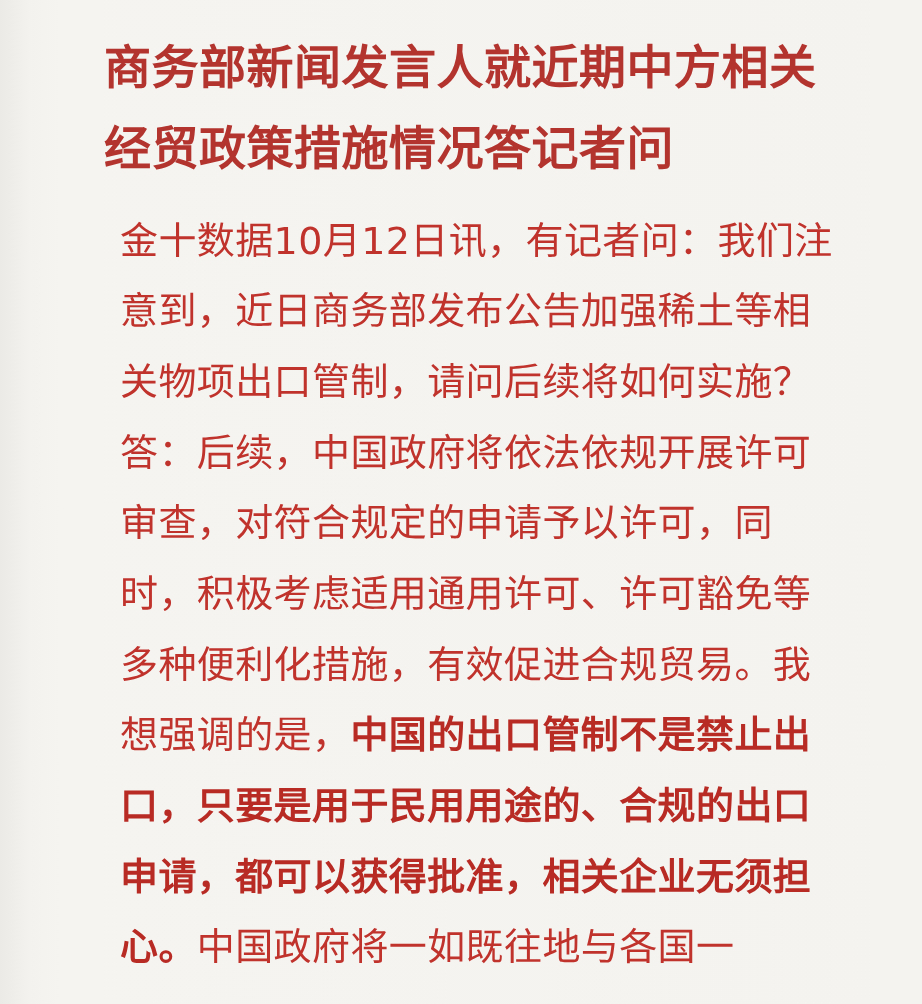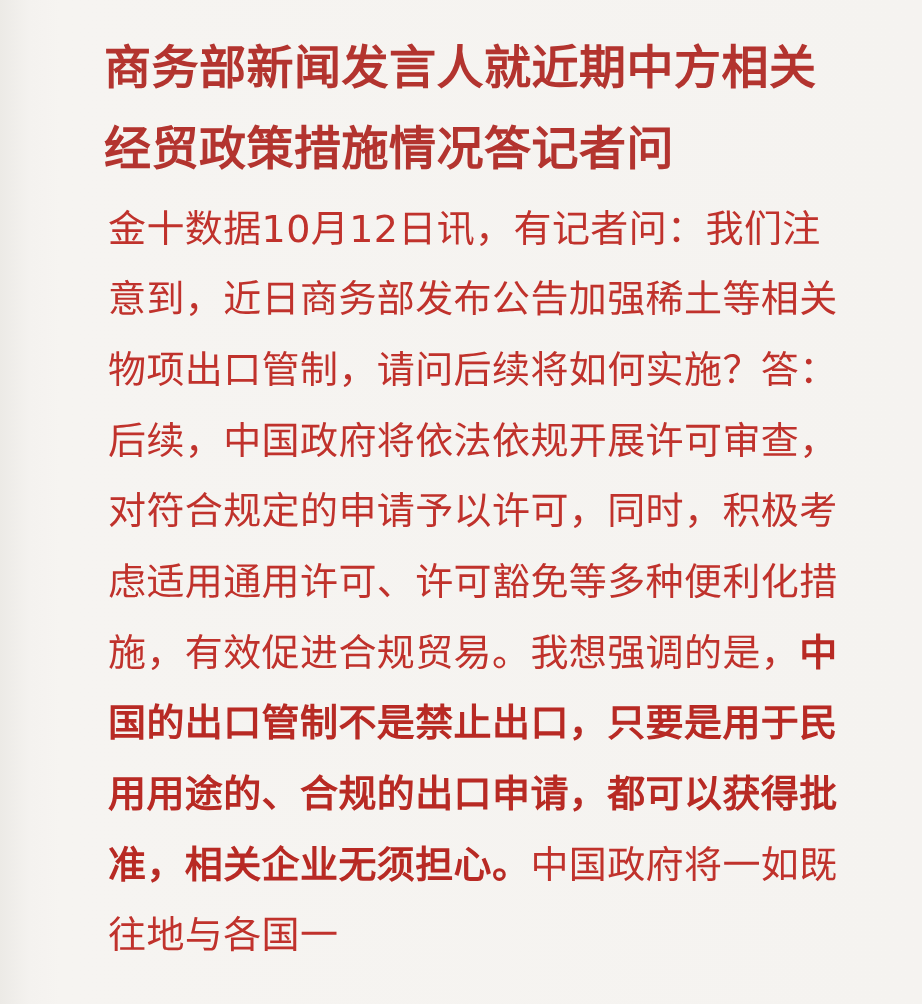--- a/index.html
+++ b/index.html
@@ -30,21 +30,21 @@
     letter-spacing: 0.5px;
     margin: 0 0 4px 0;
     text-align: left;
   }
   .article-body {
     font-family: "DejaVu Sans", "Liberation Sans", sans-serif;
     color: #c0322c;
     font-size: 38px;
     line-height: 1.86;
     letter-spacing: 0.4px;
-    margin: 4px;
+    margin: 16px;
     text-align: left;
     word-break: break-all;
   }
   .article-body .emph {
     font-weight: bold;
     color: #b82a24;
   }
   .seg {
     display: inline;
   }

